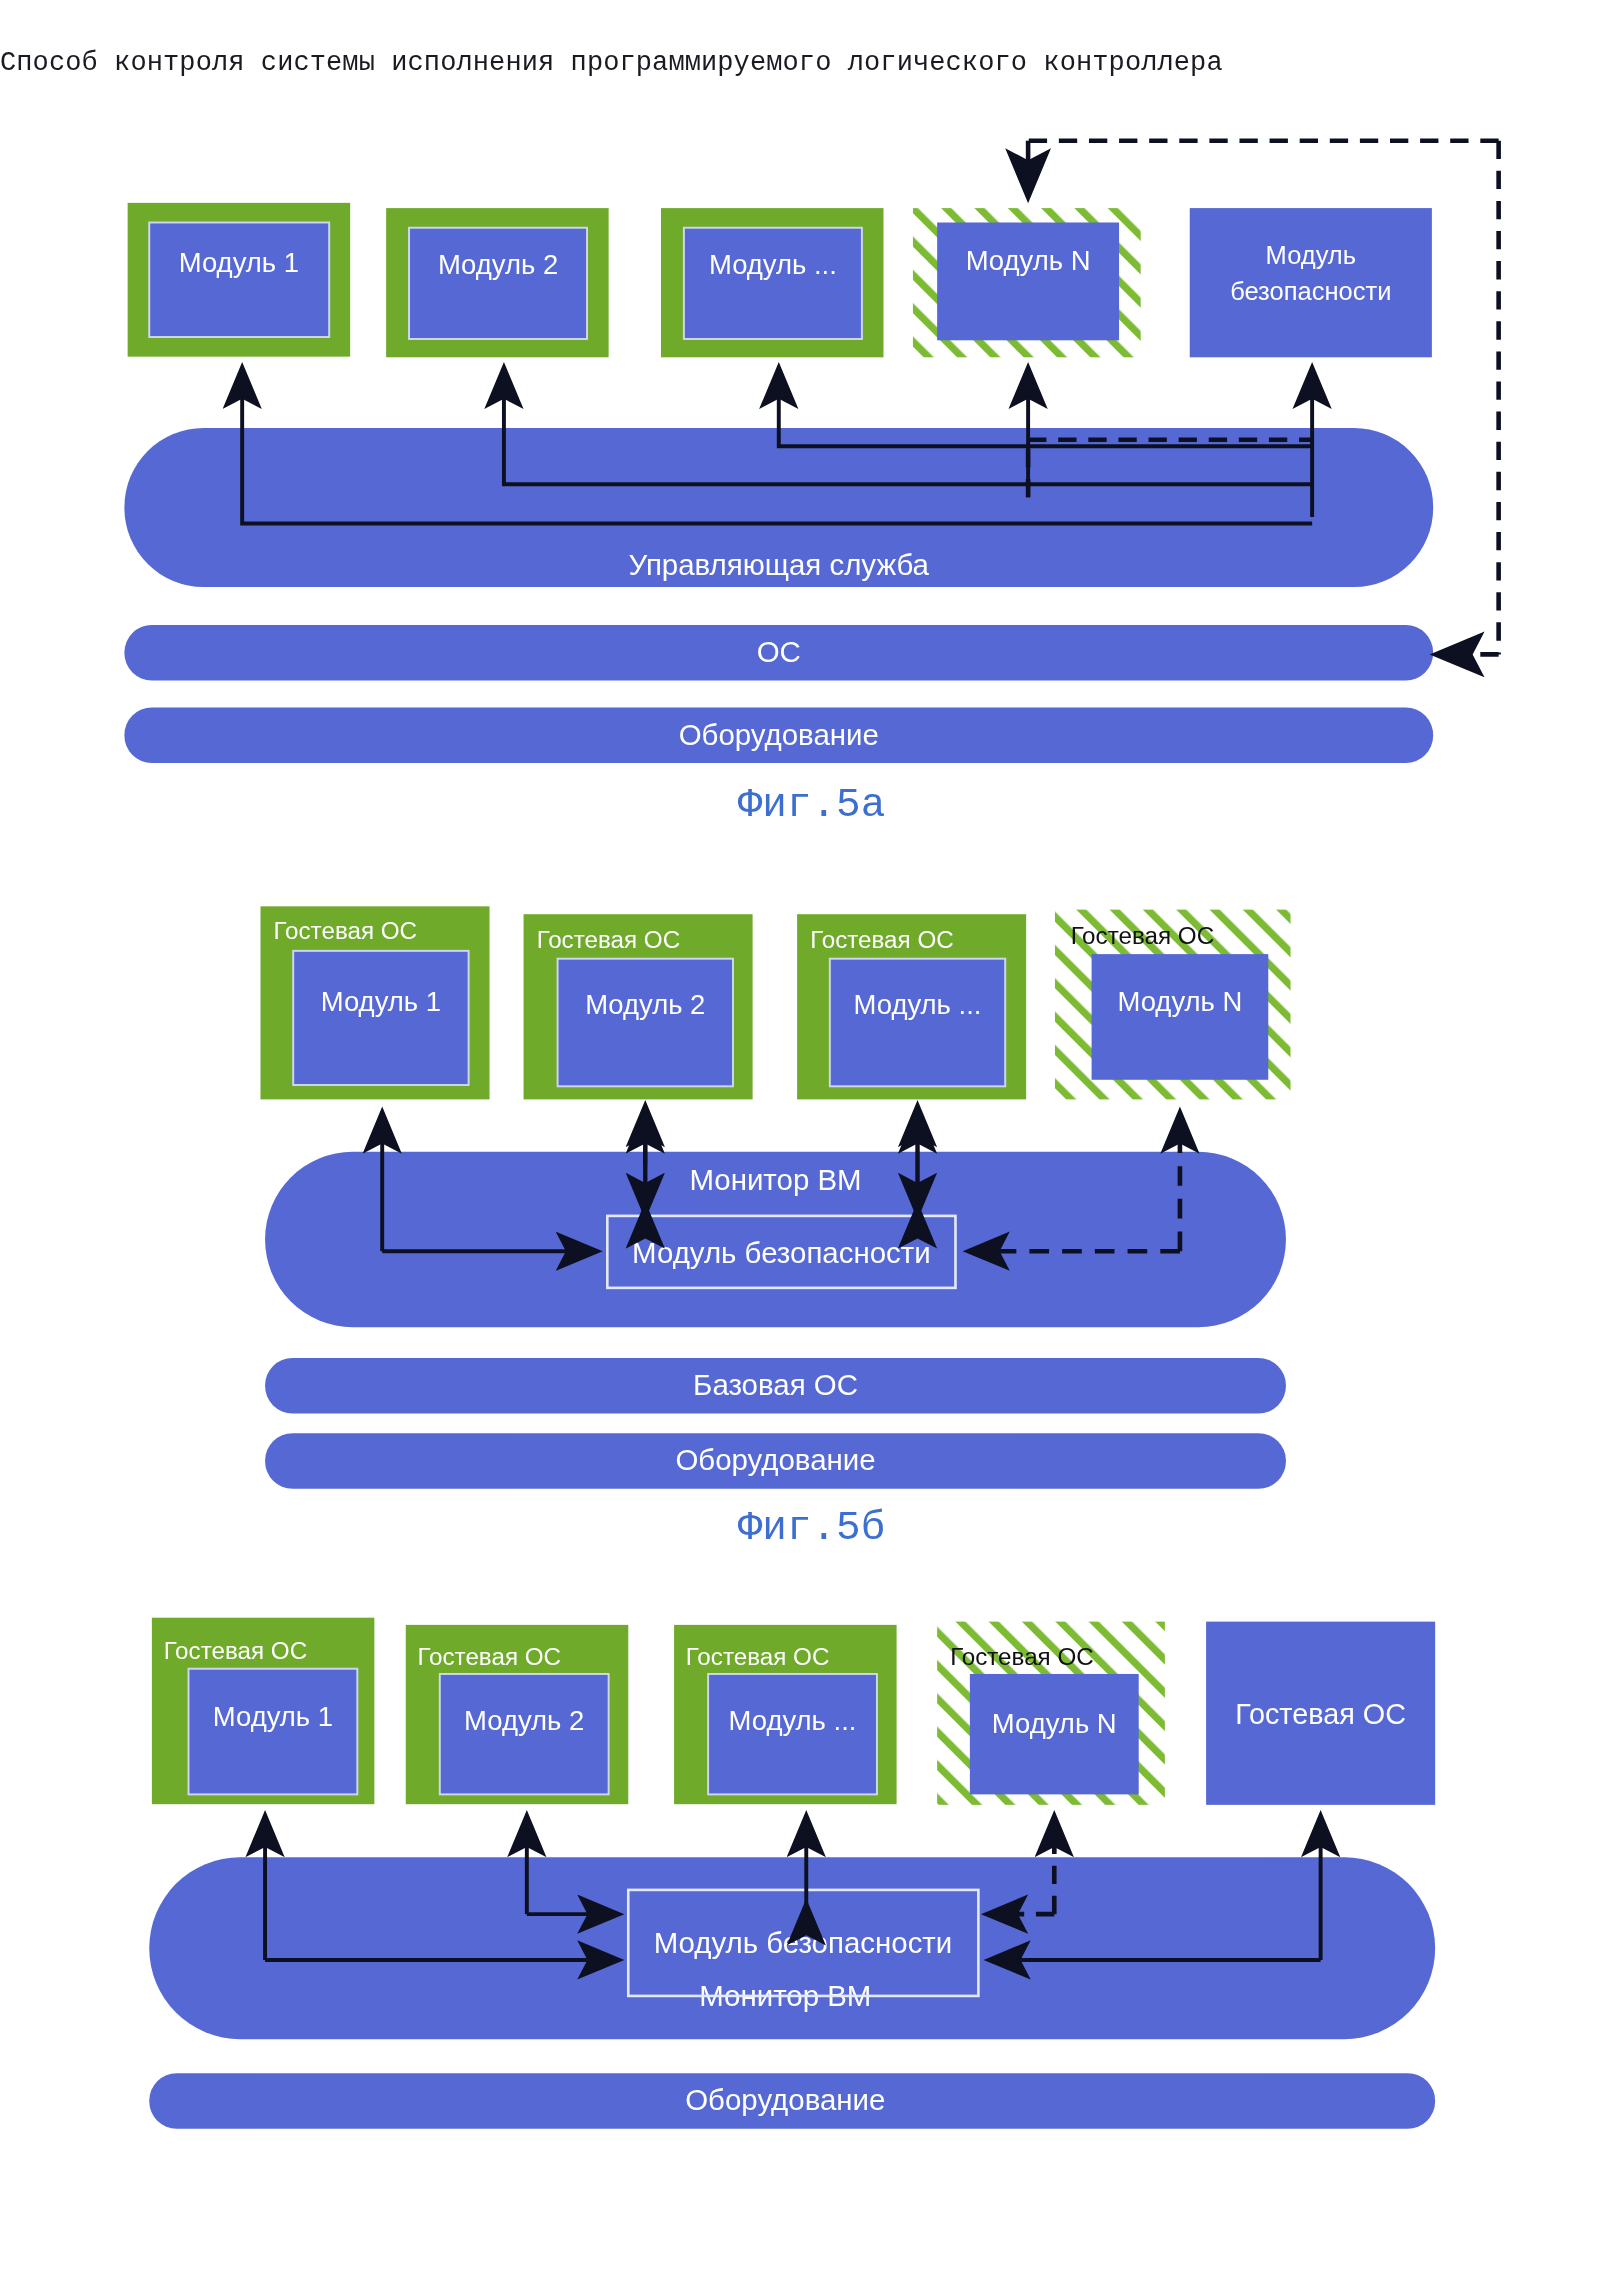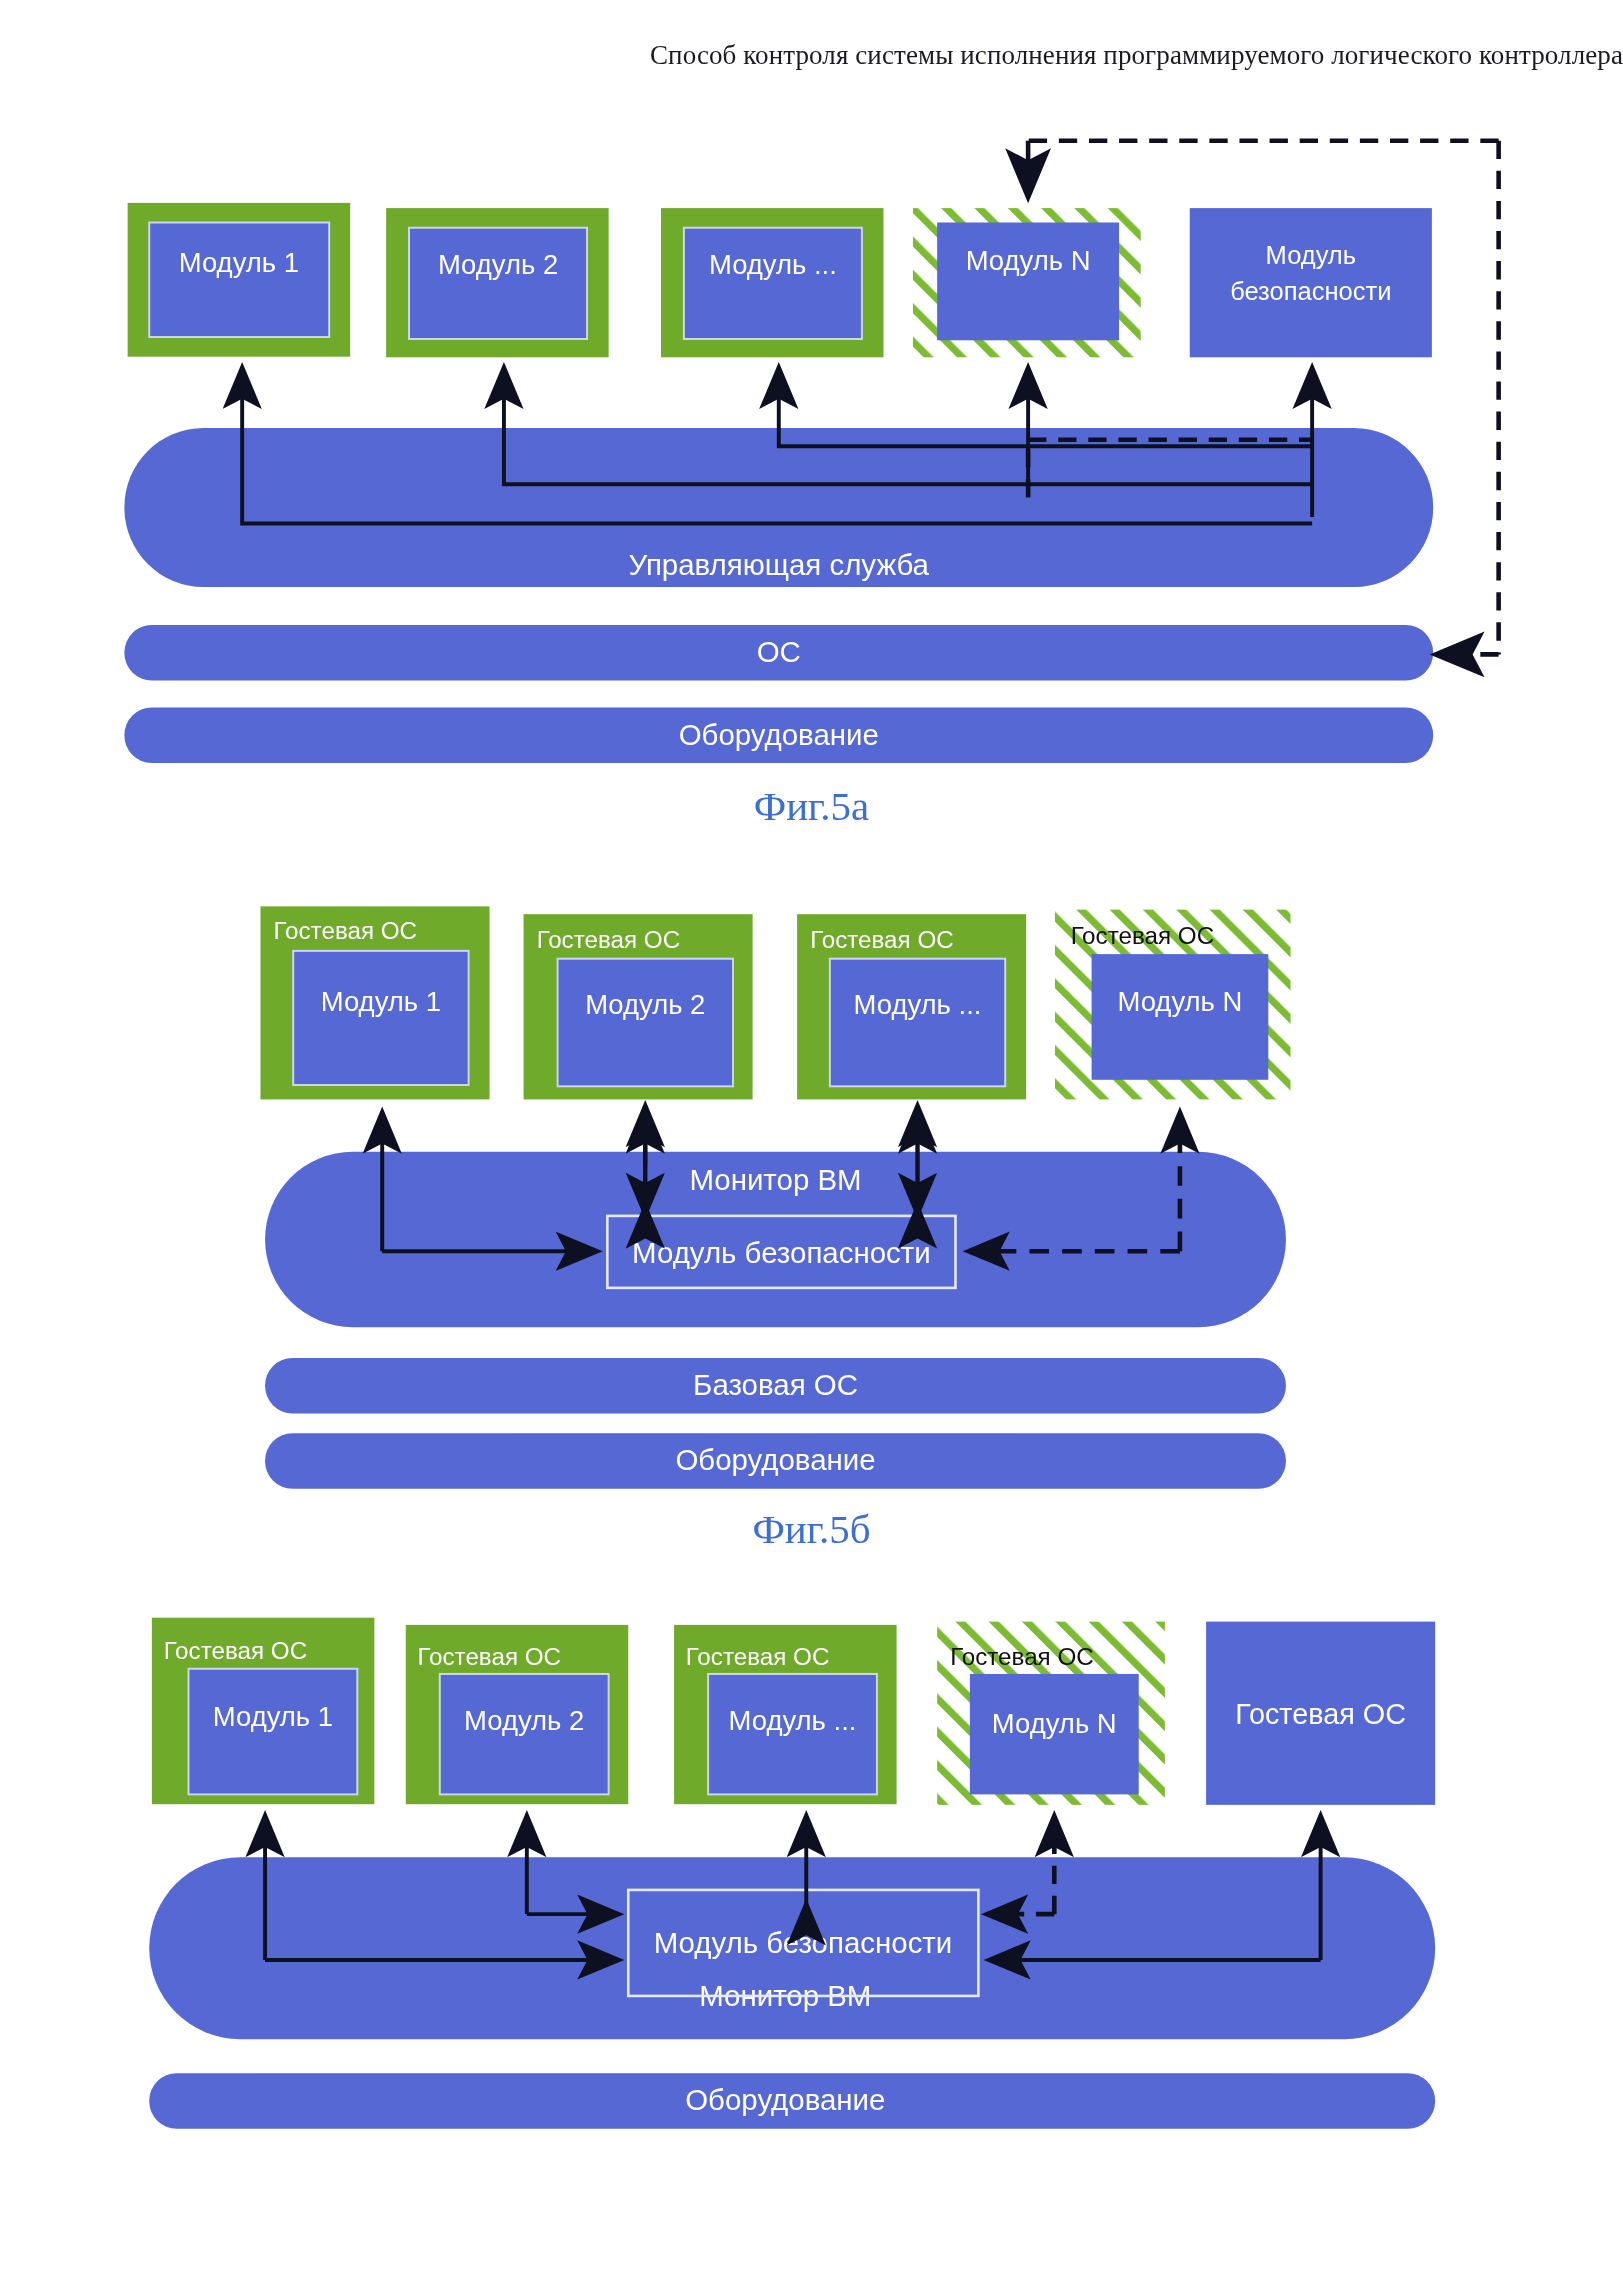--- a/index.html
+++ b/index.html
@@ -1,21 +1,21 @@
 <!DOCTYPE html>
 <html style="font-size:10.5px"><head>
 <meta charset="utf-8">
 <style>
   html,body{margin:0;padding:0;background:#ffffff;}
   body{width:1623px;height:2295px;position:relative;font-family:"Liberation Sans",sans-serif;overflow:hidden;}
   .page{position:absolute;inset:0;background:#fff;}
-  .doc-title{position:absolute;top:40px;left:0;width:1623px;text-align:right;
-    font-family:Liberation Serif, serif;font-size:27px;color:#1a1a22;letter-spacing:0.1px;}
+  .doc-title{position:absolute;top:48px;left:0;width:1623px;text-align:left;
+    font-family:Liberation Mono, monospace;font-size:27px;color:#1a1a22;letter-spacing:0.1px;}
   .fig-caption{position:absolute;width:1623px;text-align:center;color:#3D6FD1;
-    font-family:Liberation Serif, serif;font-size:41px;font-weight:400;}
+    font-family:Liberation Mono, monospace;font-size:41px;font-weight:400;}
   svg.diagram{position:absolute;left:0;top:0;width:1623px;height:2295px;}
   .lbl{font-family:"Liberation Sans",sans-serif;fill:#ffffff;}
 </style>
 </head>
 <body>
 
 <div class="page">
 
   <div class="doc-title">Способ контроля системы исполнения программируемого логического контроллера</div>
 

